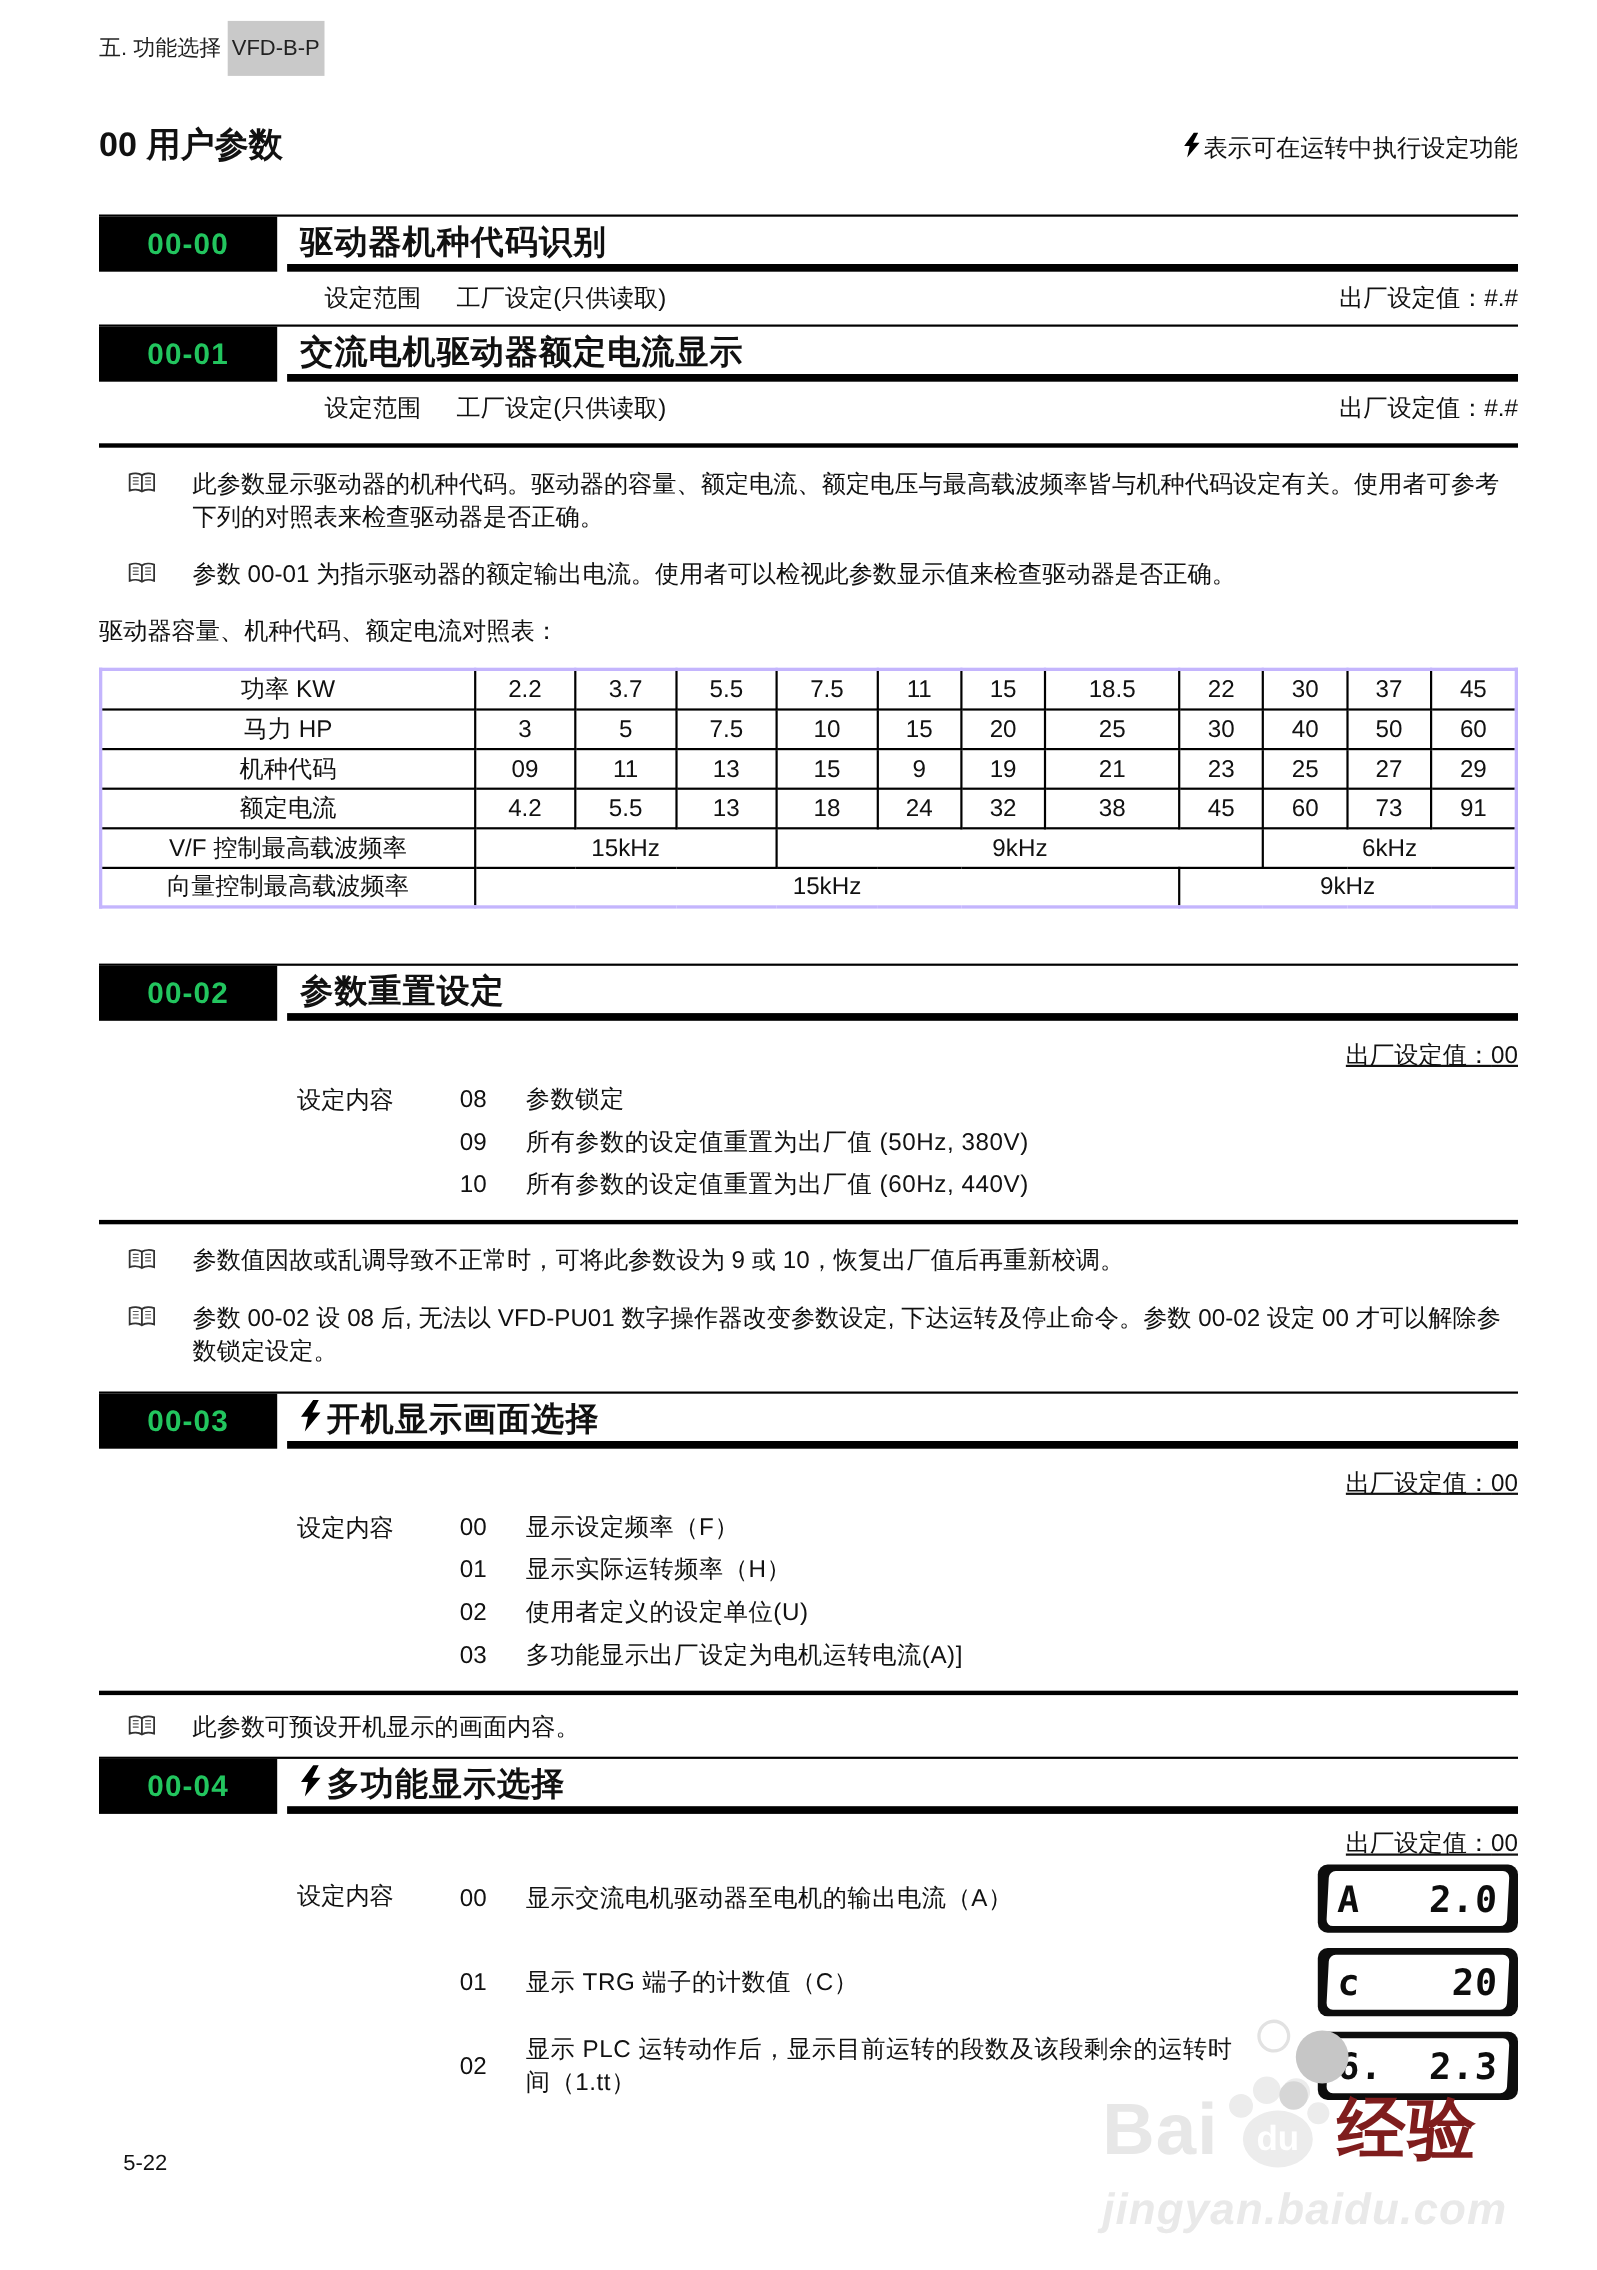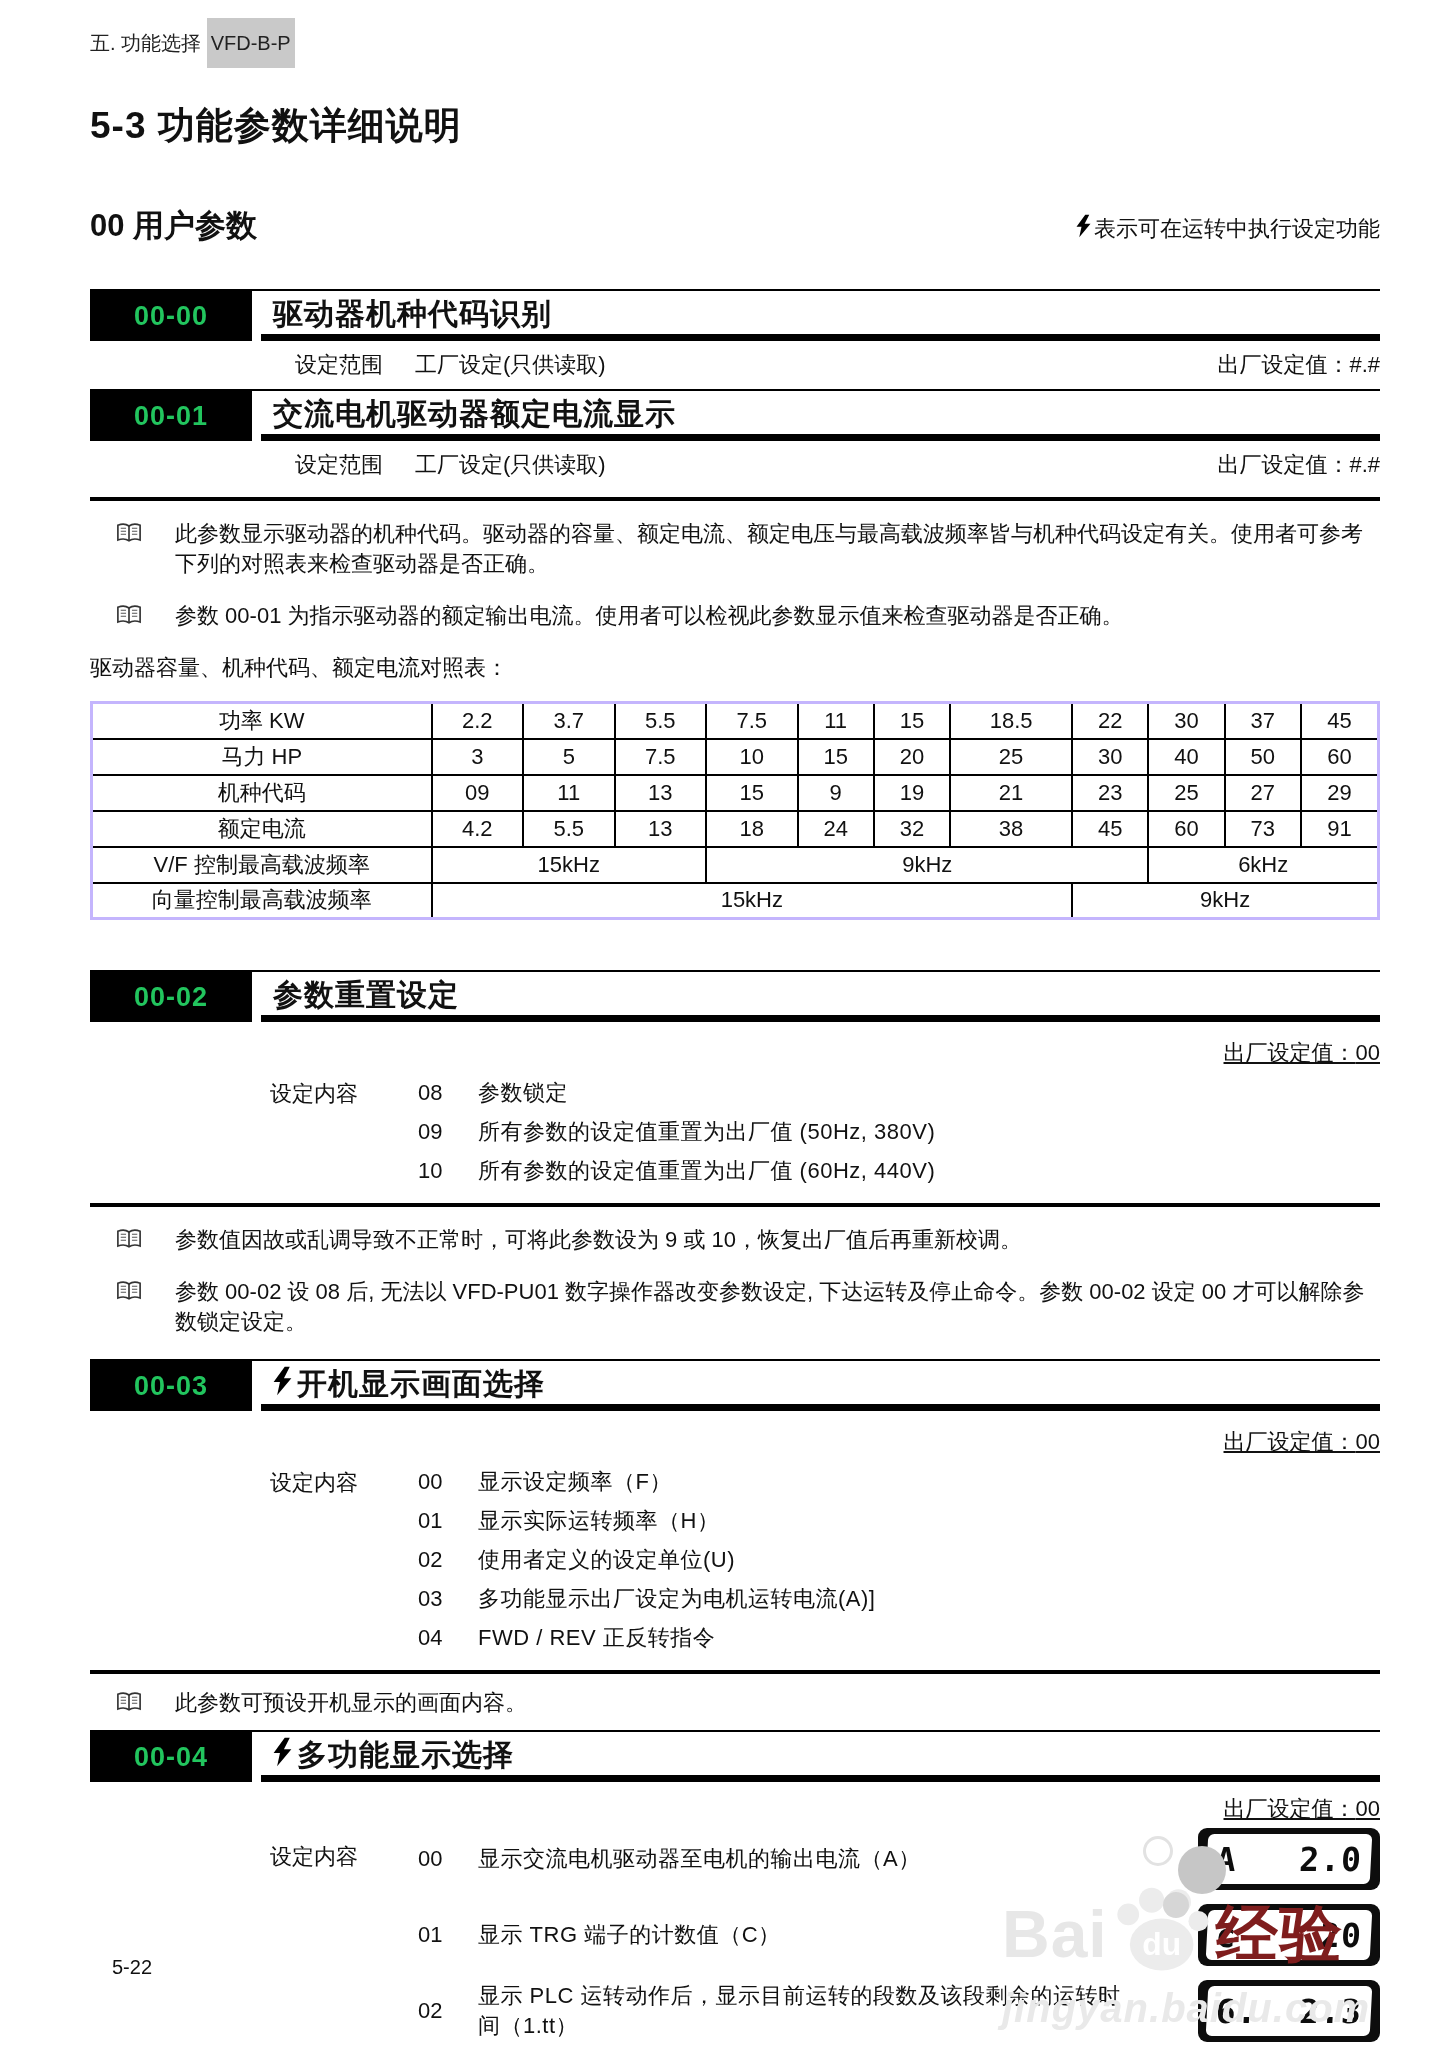--- a/index.html
+++ b/index.html
@@ -95,21 +95,20 @@
 </head>
 <body>
 
 <div class="page">
 
   <div class="chapter">
     <span>五. 功能选择</span>
     <span class="model">VFD-B-P</span>
   </div>
 
-  <h1 class="sec-title">5-3 功能参数详细说明</h1>
 
   <div class="group-row">
     <h2>00 用户参数</h2>
     <div class="run-note">
       <span class="bolt">
         <svg width="15" height="24" viewBox="0 0 12 18">
             <path d="M7.4 0 L0.4 9.6 H4.4 L2.6 18 L11.6 7.2 H6.9 L10.6 0 Z" fill="#000"></path>
           </svg>
       </span>
       <span>表示可在运转中执行设定功能</span>
@@ -335,24 +334,20 @@
         <div class="opt-row">
           <span class="opt-code">02</span>
           <span class="opt-text">使用者定义的设定单位(U)</span>
         </div>
 
         <div class="opt-row">
           <span class="opt-code">03</span>
           <span class="opt-text">多功能显示出厂设定为电机运转电流(A)]</span>
         </div>
 
-        <div class="opt-row">
-          <span class="opt-code">04</span>
-          <span class="opt-text">FWD / REV 正反转指令</span>
-        </div>
 
     </div>
   </div>
   <div class="hrule"></div>
 
   <div class="notes" style="margin-top:14px;">
 
       <div class="note" style="margin-bottom:12px;">
         <span class="book-icon">
           <svg width="26" height="22" viewBox="0 0 22 17">

